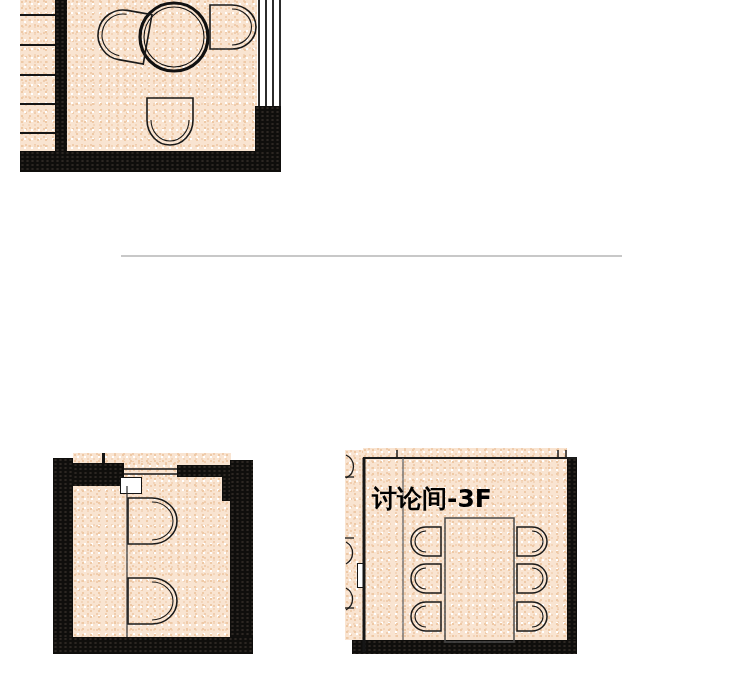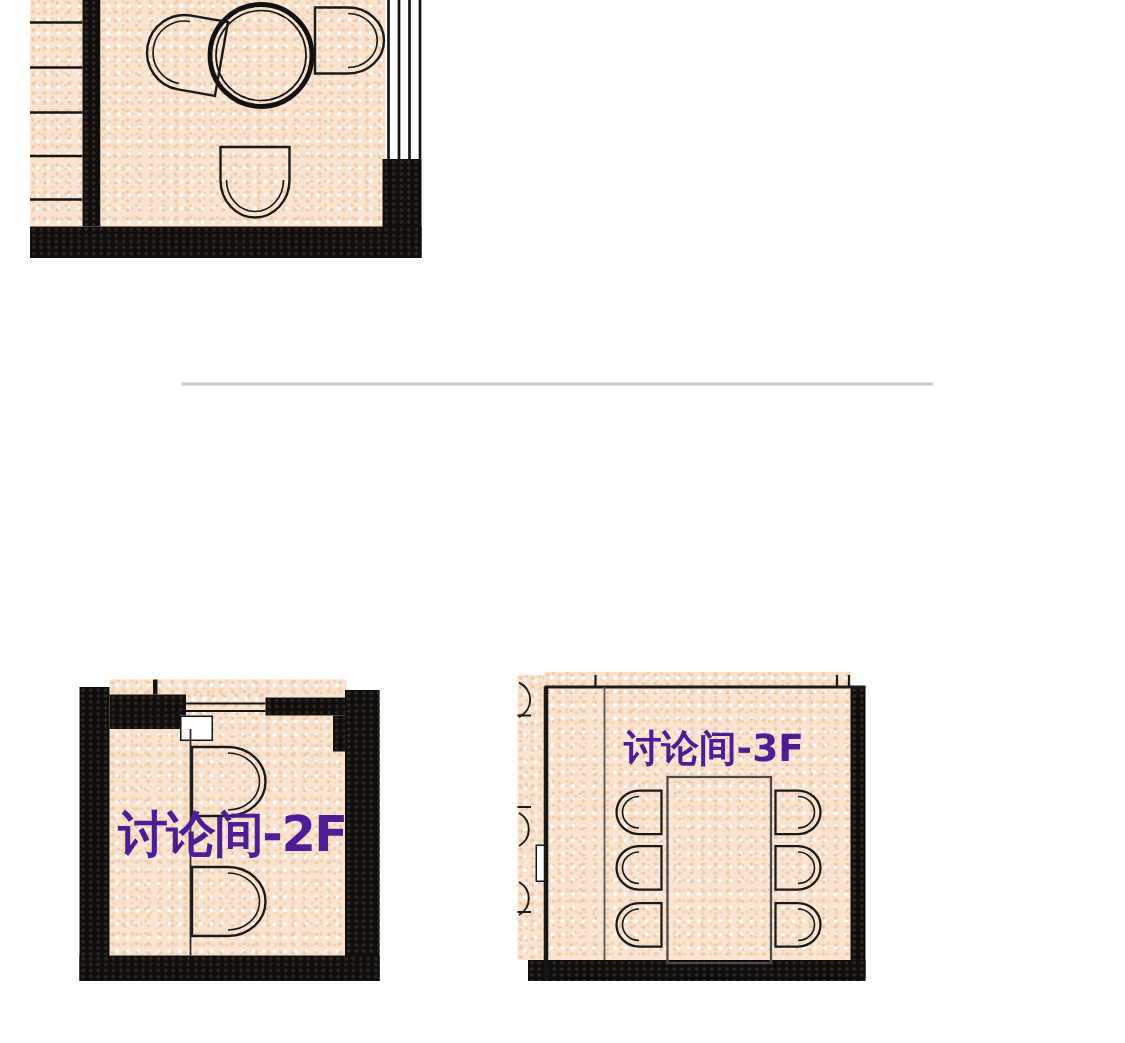--- a/index.html
+++ b/index.html
@@ -20,21 +20,21 @@
     background-size:8px 6px,7px 9px,6px 7px,9px 8px;
   }
   .wall{
     background-color:var(--wall);
     background-image:radial-gradient(circle, #2c2722 1px, transparent 1.3px);
     background-size:5px 4px;
   }
   .white-box{background:#ffffff;}
   .plan-svg{position:absolute;left:0;top:0;}
   .room-label{
-    position:absolute;color:#4c1d95;font-weight:700;text-align:center;
+    position:absolute;color:#000000;font-weight:700;text-align:left;
     font-family:"DejaVu Sans","Liberation Sans",sans-serif;white-space:nowrap;
     line-height:1.05;letter-spacing:-1px;
   }
   .label-2f{left:5px;right:0;top:89px;font-size:33px;}
   .label-3f{left:32px;right:0;top:41px;font-size:25px;letter-spacing:0;}
   .divider{position:absolute;background:var(--divider);}
   .door-leaf{background:#fff;border:1.5px solid #141414;box-sizing:border-box;}
 </style>
 </head>
 <body>
@@ -132,21 +132,20 @@
         <path d="M83,48 L83,94 L107,94 A25,23 0 0 0 107,48 Z"></path>
         <path d="M107,90 A21,19 0 0 0 107,52" stroke-width="1.1"></path>
       </g>
 
       <g fill="none" stroke="#1a1a1a" stroke-width="1.6">
         <path d="M83,128 L83,174 L107,174 A25,23 0 0 0 107,128 Z"></path>
         <path d="M107,170 A21,19 0 0 0 107,132" stroke-width="1.1"></path>
       </g>
     </svg>
 
-    <div class="room-label label-2f">讨论间-2F</div>
   </div>
 
   <div class="abs" style="left:340px;top:445px;width:240px;height:212px;">
 
     <div class="abs floor" style="left:5px;top:5px;width:18px;height:190px;"></div>
 
     <div class="abs floor" style="left:23px;top:3px;width:204px;height:204px;"></div>
 
     <div class="abs wall" style="left:227px;top:13px;width:10px;height:194px;"></div>
 

